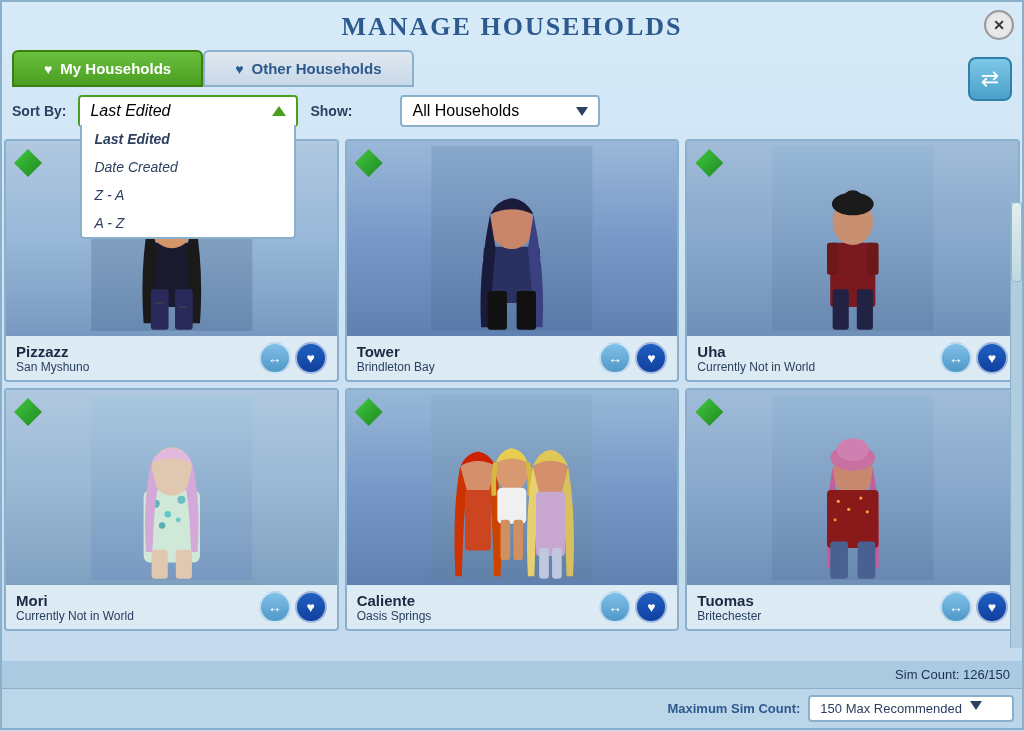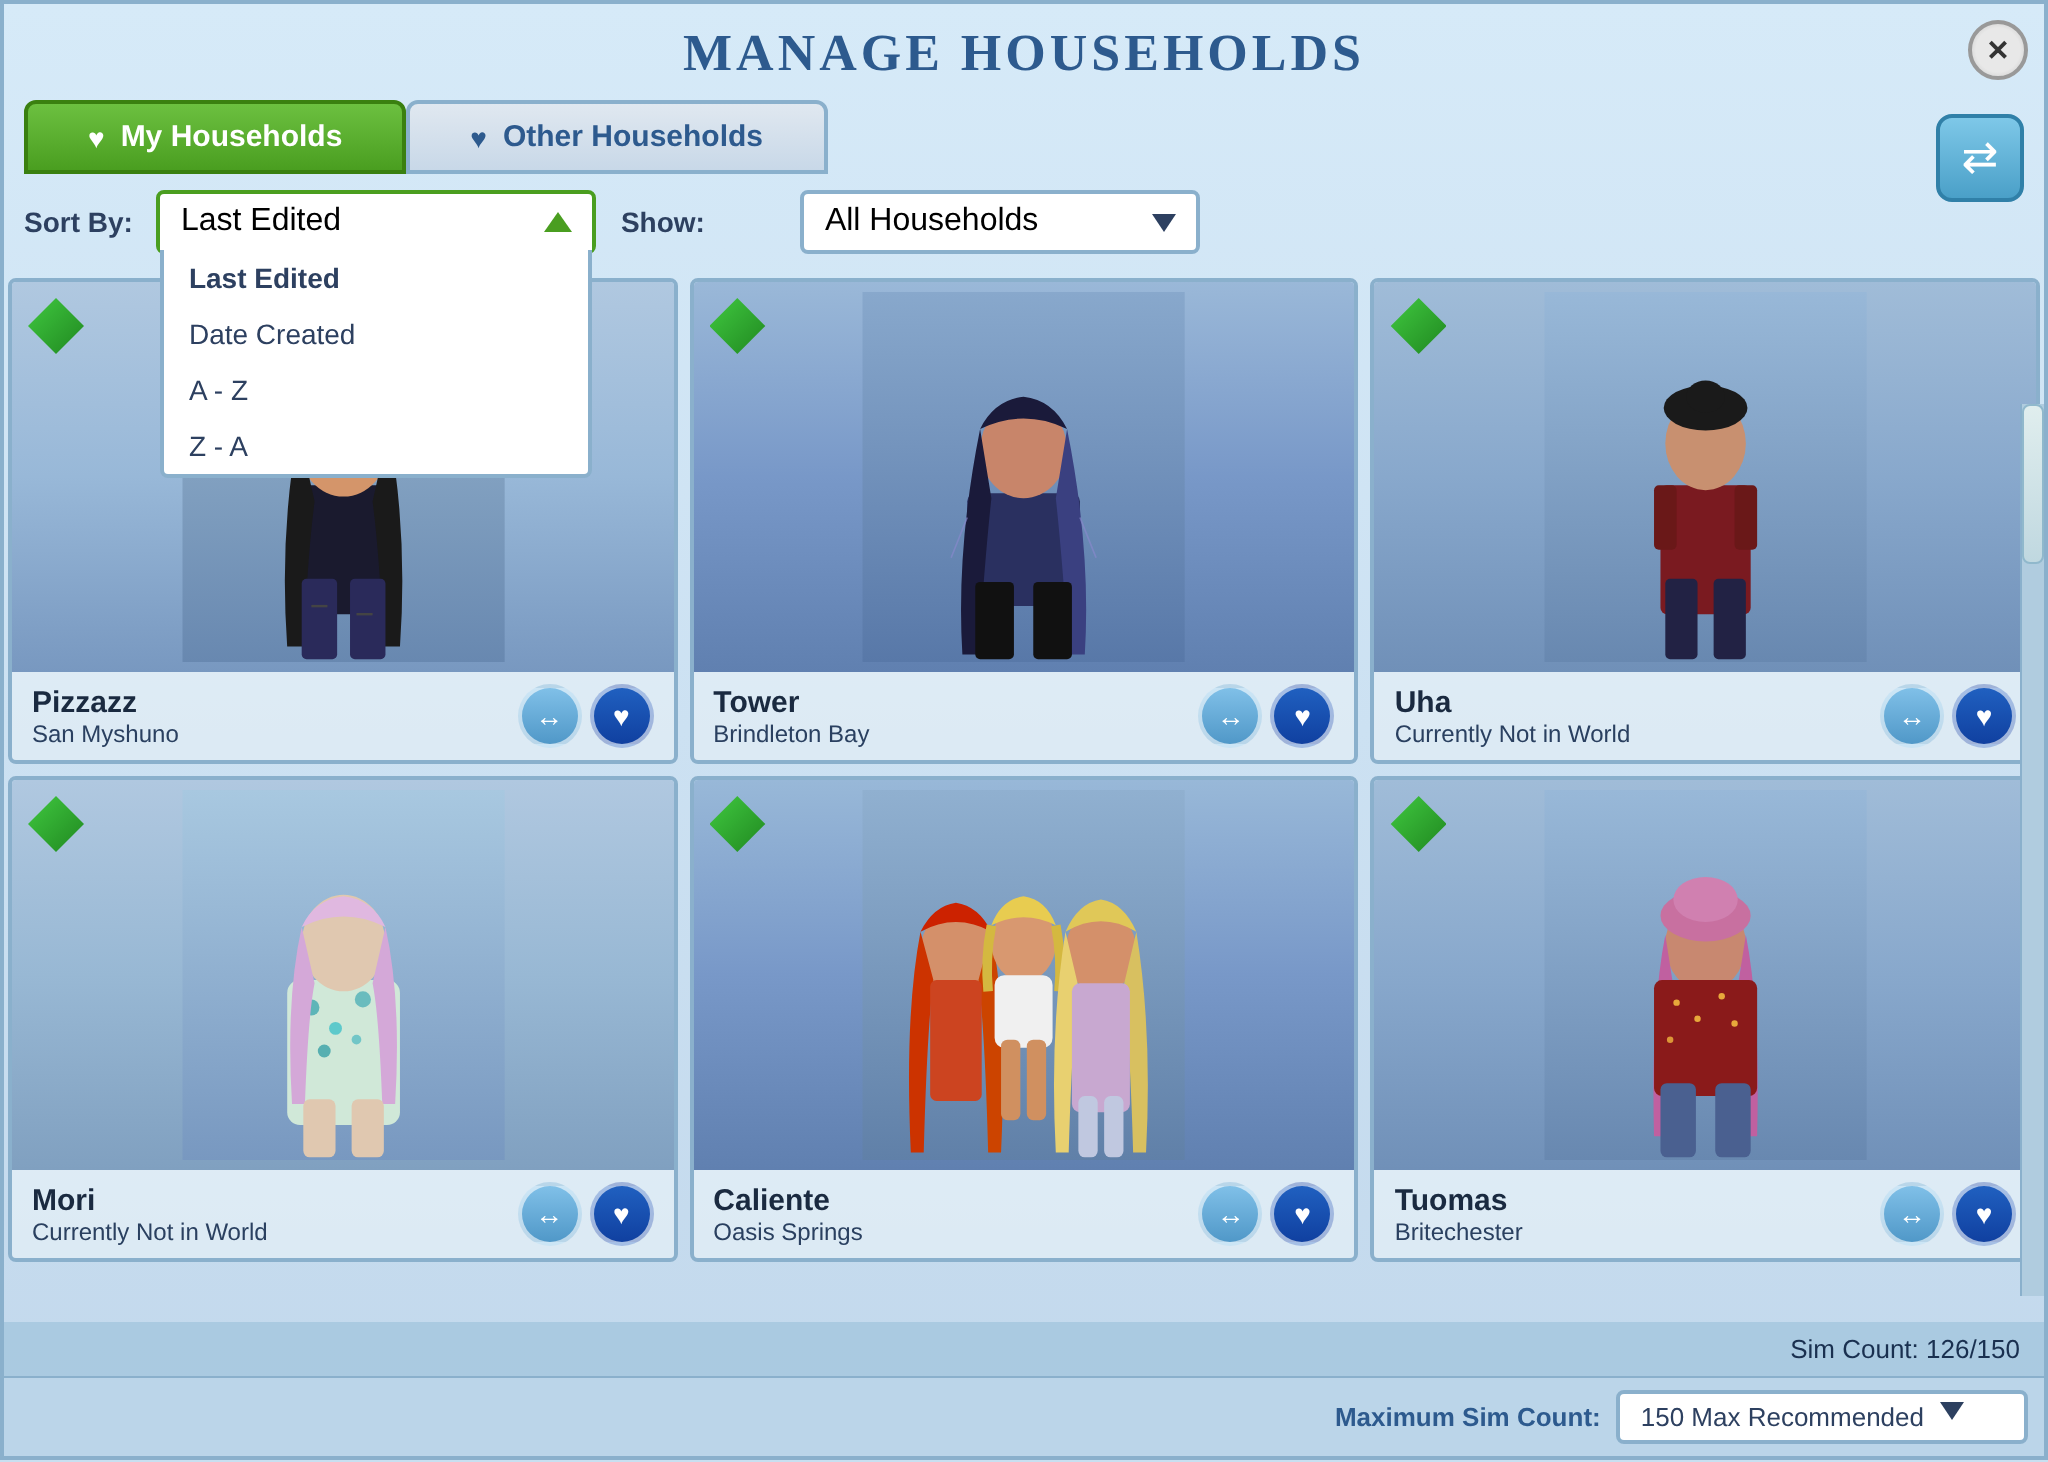--- a/index.html
+++ b/index.html
@@ -126,20 +126,21 @@
       color: #2d4060;
       font-weight: bold;
     }
 
     .sort-dropdown {
       background: white;
       border: 2px solid #4a9e20;
       border-radius: 4px;
       min-width: 220px;
       position: relative;
+      font-style: italic;
     }
 
     .sort-dropdown-header {
       padding: 5px 10px;
       display: flex;
       align-items: center;
       justify-content: space-between;
       cursor: pointer;
       background: white;
       border-radius: 4px 4px 0 0;
@@ -421,22 +422,22 @@
   <div class="controls-bar">
     <span class="sort-label">Sort By:</span>
     <div class="sort-dropdown">
       <div class="sort-dropdown-header">
         <span>Last Edited</span>
         <div class="arrow"></div>
       </div>
       <div class="sort-dropdown-list">
         <div class="sort-option selected">Last Edited</div>
         <div class="sort-option">Date Created</div>
+        <div class="sort-option">Z - A</div>
         <div class="sort-option">A - Z</div>
-        <div class="sort-option">Z - A</div>
       </div>
     </div>
 
     <span class="show-label">Show:</span>
     <div class="show-dropdown">
       <span>All Households</span>
       <div class="show-arrow"></div>
     </div>
   </div>
 

